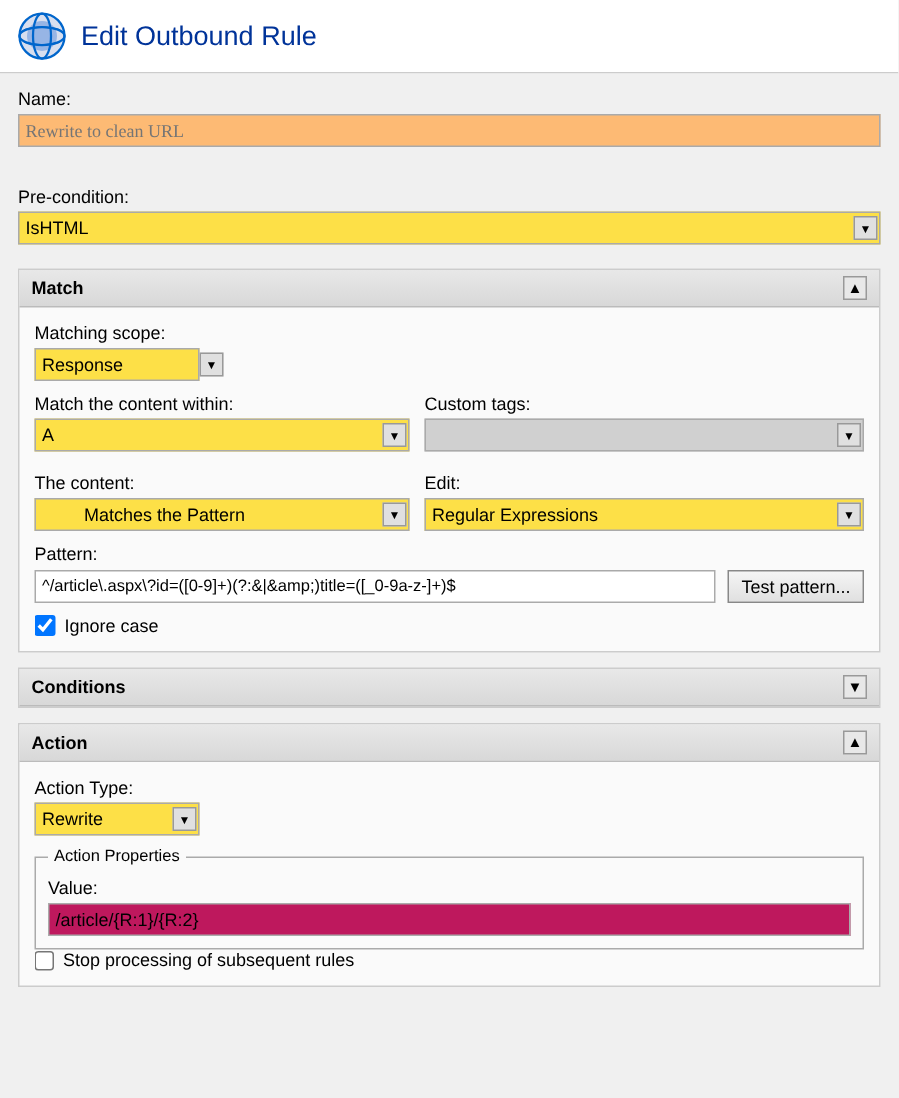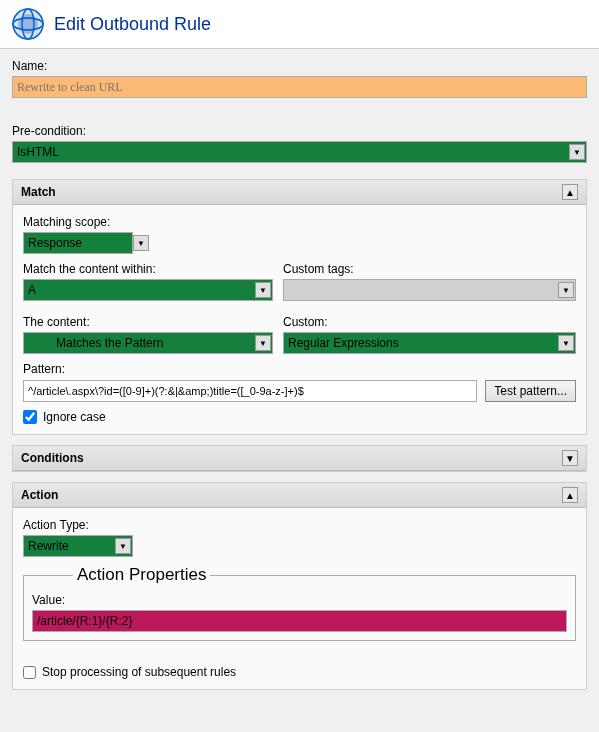--- a/index.html
+++ b/index.html
@@ -51,21 +51,21 @@
       position: relative;
       display: inline-block;
     }
     .select-wrapper.full-width {
       width: 100%;
     }
     .select-control {
       appearance: none;
       -webkit-appearance: none;
       border: 1px solid #aaa;
-      background: #15803d;
+      background: #fde047;
       padding: 2px 20px 2px 4px;
       font-size: 12px;
       height: 22px;
       cursor: pointer;
     }
     .select-wrapper.full-width .select-control {
       width: 100%;
     }
     .select-arrow {
       position: absolute;
@@ -185,38 +185,37 @@
     }
     .rewrite-select {
       width: 110px;
     }
     .action-properties-group {
       border: 1px solid #aaa;
       padding: 8px;
       margin-top: 6px;
     }
     .group-legend {
-      font-size: 17px;
+      font-size: 11px;
       padding: 0 4px;
       color: #000;
-      margin-left: 41px;
     }
     .value-input {
       width: 100%;
       height: 22px;
       border: 1px solid #aaa;
       padding: 2px 4px;
       font-size: 12px;
       background: #be185d;
     }
     .stop-processing-row {
       display: flex;
       align-items: center;
       gap: 6px;
-      margin-top: 24px;
+      margin-top: 0;
     }
     .name-section {
       margin-bottom: 20px;
     }
     .spacer {
       height: 6px;
     }
   </style>
 </head>
 <body>
@@ -301,21 +300,21 @@
         <div class="content-type-col">
           <div class="field-label">The content:</div>
           <div class="select-wrapper" style="width:250px;">
             <select class="select-control" style="width:250px;padding-left:32px;">
               <option>Matches the Pattern</option>
             </select>
             <div class="select-arrow">▼</div>
           </div>
         </div>
         <div class="using-col">
-          <div class="field-label">Custom:</div>
+          <div class="field-label">Edit:</div>
           <div class="select-wrapper full-width">
             <select class="select-control" style="width:100%;">
               <option>Regular Expressions</option>
             </select>
             <div class="select-arrow">▼</div>
           </div>
         </div>
       </div>
 
       <div class="pattern-section">

